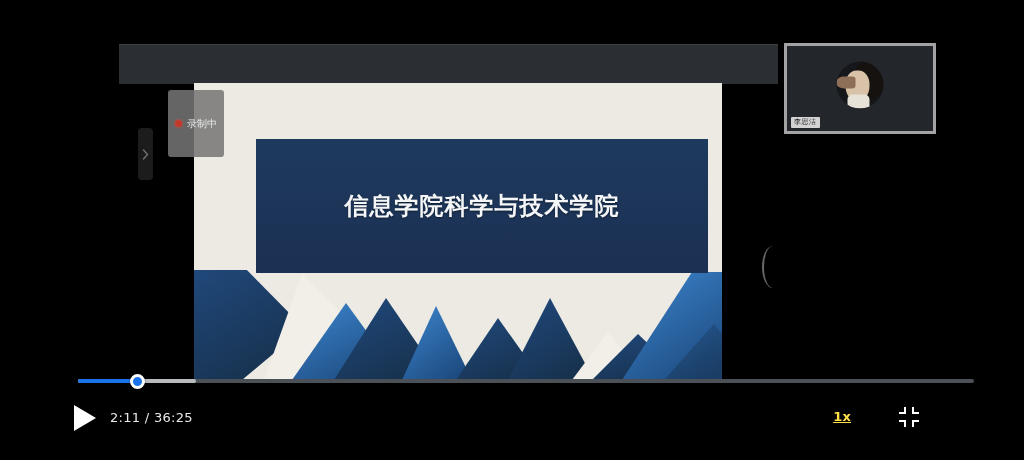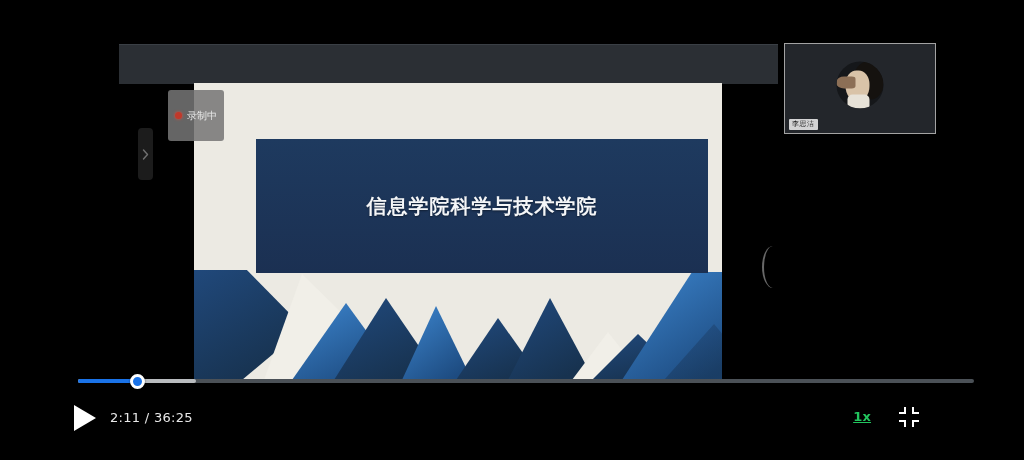--- a/index.html
+++ b/index.html
@@ -28,36 +28,36 @@
   }
 
   
   #slide-title-band{
     position:absolute;left:62px;top:56px;width:452px;height:134px;
     background:#1d3557;
     background:linear-gradient(180deg,#1e3a5f 0%,#1b3052 100%);
     display:flex;flex-direction:column;align-items:center;justify-content:center;
   }
   .slide-line{
-    color:#f4f6f8;font-size:20px;line-height:31px;font-weight:700;
+    color:#f4f6f8;font-size:24px;line-height:31px;font-weight:700;
     letter-spacing:1px;white-space:nowrap;
     text-shadow:0 1px 2px rgba(0,0,0,.45);
     font-family:"DejaVu Sans","Liberation Sans",sans-serif;
     text-align:center;
   }
 
   
   .mtn{position:absolute;bottom:0;}
   .mtn svg{display:block;}
 
   
   #rec-badge{
     position:absolute;left:168px;top:90px;height:35px;
     display:flex;align-items:center;gap:5px;
-    padding:8px 7px;border-radius:3px;
+    padding:16px 7px;border-radius:3px;
     background:rgba(118,118,118,.86);
   }
   #rec-dot{width:7px;height:7px;border-radius:50%;background:#c0392b;box-shadow:0 0 3px #e74c3c;}
   #rec-text{color:#e9e9e9;font-size:10px;line-height:19px;white-space:nowrap;
     font-family:"DejaVu Sans","Liberation Sans",sans-serif;}
 
   
   #drawer-handle{
     position:absolute;left:138px;top:128px;width:15px;height:52px;
     background:#1c1c1c;border-radius:4px;
@@ -69,21 +69,21 @@
   #arc-artifact{
     position:absolute;left:762px;top:246px;width:16px;height:42px;
     border-left:2px solid rgba(190,190,190,.55);
     border-radius:60% 0 0 60%/50% 0 0 50%;
     pointer-events:none;
   }
 
   
   #thumb{
     position:absolute;left:784px;top:43px;width:152px;height:91px;
-    background:#23262b;border:1px solid #a3a3a3;box-sizing:border-box;overflow:hidden;
+    background:#23262b;border:3px solid #a3a3a3;box-sizing:border-box;overflow:hidden;
   }
   #thumb-avatar{
     position:absolute;left:50%;top:46%;transform:translate(-50%,-50%);
     width:47px;height:47px;border-radius:50%;overflow:hidden;background:#15171a;
   }
   .av-hair{position:absolute;right:0;top:0;width:30px;height:38px;background:#15120f;border-radius:50% 50% 45% 55%;}
   .av-face{position:absolute;left:9px;top:9px;width:24px;height:31px;background:#d9c3a8;border-radius:45% 45% 50% 50%;}
   .av-arm{position:absolute;left:0;top:15px;width:19px;height:12px;background:#8c6f56;border-radius:40% 20% 20% 40%;}
   .av-body{position:absolute;left:11px;bottom:0;width:22px;height:14px;background:#e7e2d8;border-radius:5px 5px 0 0;}
   #thumb-name{
@@ -110,22 +110,22 @@
     display:flex;align-items:center;justify-content:center;}
   #play-btn svg{display:block;}
 
   #time-label{
     position:absolute;left:110px;top:30px;
     color:#e8e8e8;font-size:13px;line-height:16px;letter-spacing:.3px;white-space:nowrap;
     font-family:"DejaVu Sans","Liberation Sans",sans-serif;
   }
 
   #speed-btn{
-    position:absolute;right:77px;top:28px;
-    color:#22c55e;font-size:13px;font-weight:700;line-height:18px;letter-spacing:.2px;
+    position:absolute;right:97px;top:28px;
+    color:#fde047;font-size:13px;font-weight:700;line-height:18px;letter-spacing:.2px;
     font-family:"DejaVu Sans","Liberation Sans",sans-serif;
     text-decoration:underline;
   }
   #fullscreen-btn{position:absolute;right:27px;top:25px;width:24px;height:24px;}
   #fullscreen-btn svg{display:block;}
 </style>
 </head>
 <body>
 
 <div id="player">

